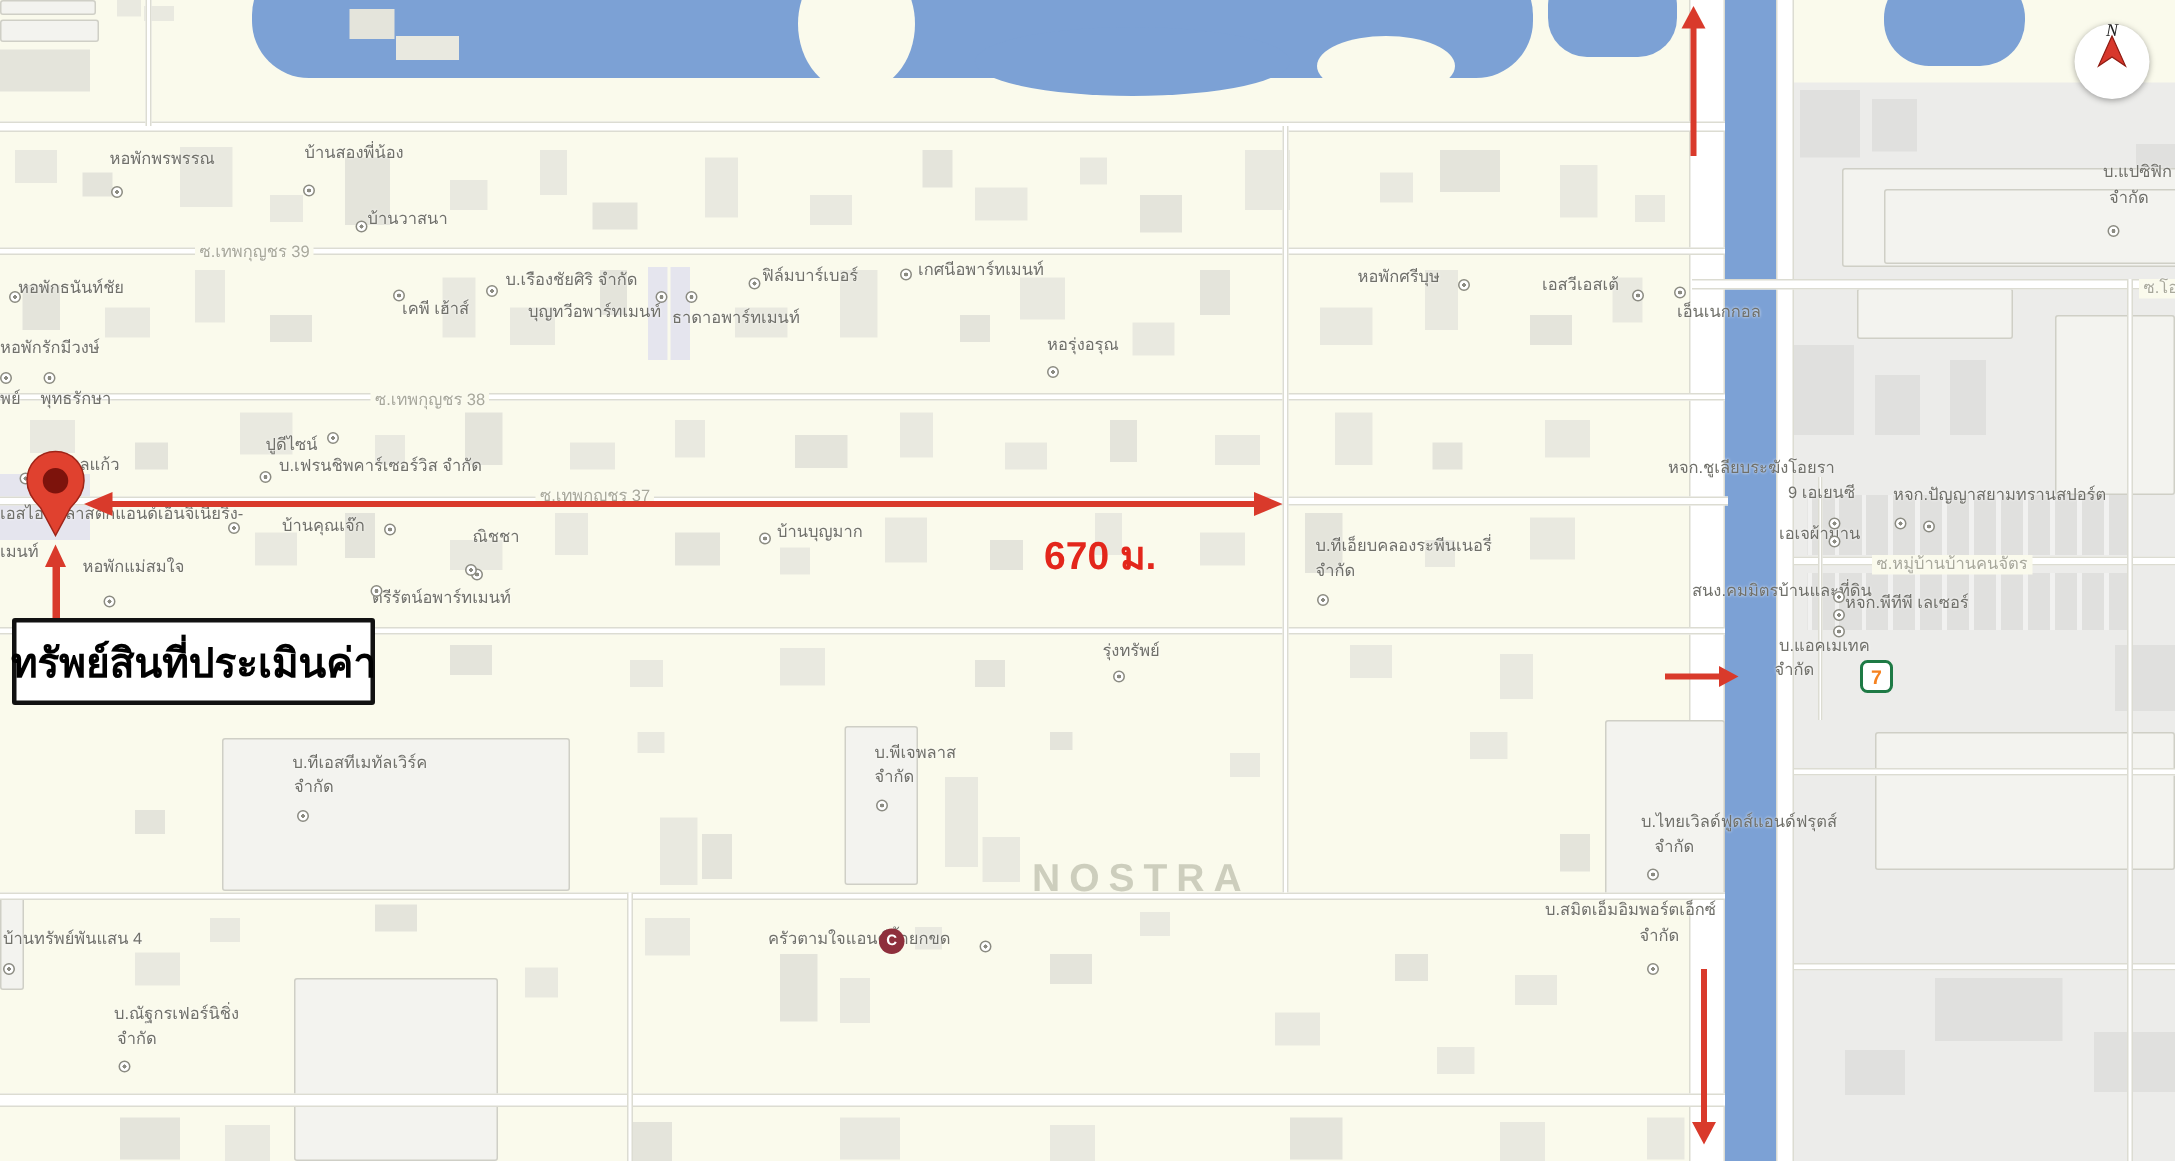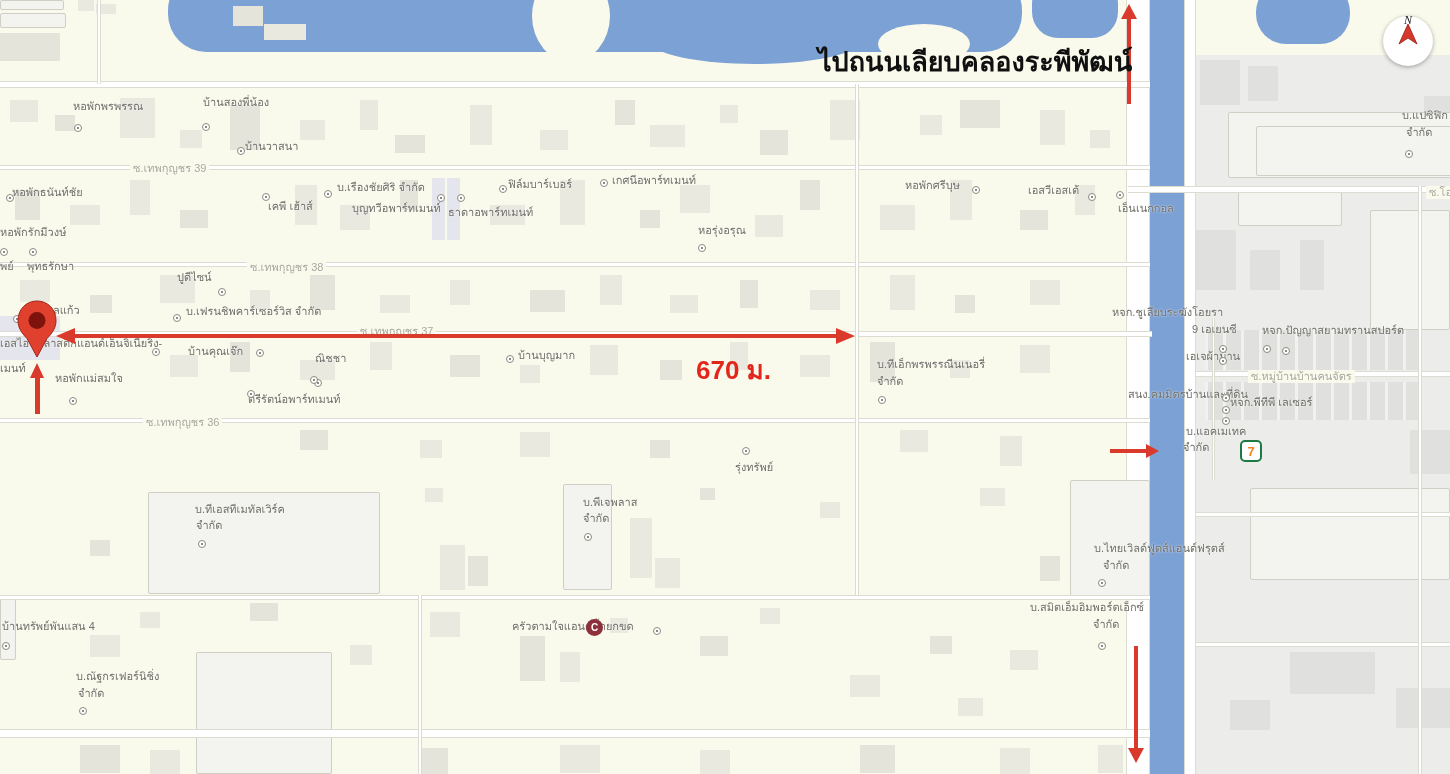--- a/index.html
+++ b/index.html
@@ -217,20 +217,21 @@
       <div class="road-h" style="left: 1196px; top: 371px; width: 254px; height: 6px;"></div>
       <div class="road-h" style="left: 1196px; top: 512px; width: 254px; height: 5px;"></div>
       <div class="road-h" style="left: 1196px; top: 642px; width: 254px; height: 5px;"></div>
       <div class="road-v" style="left: 855px; top: 84px; width: 4px; height: 511px;"></div>
       <div class="road-v" style="left: 418px; top: 595px; width: 4px; height: 179px;"></div>
       <div class="road-v" style="left: 1418px; top: 186px; width: 4px; height: 588px;"></div>
       <div class="road-v" style="left: 1212px; top: 318px; width: 3px; height: 162px;"></div>
       <div class="road-v" style="left: 97px; top: 0px; width: 4px; height: 84px;"></div>
     </div>
 
+  <span class="watermark" style="left:688px;top:570px;">NOSTRA</span>
 
   <div id="labels" style="left:0;top:0;width:0;height:0;">
       <span class="lbl" style="left: 73px; top: 100px;">หอพักพรพรรณ</span>
       <span class="lbl" style="left: 203px; top: 96px;">บ้านสองพี่น้อง</span>
       <span class="lbl" style="left: 245px; top: 140px;">บ้านวาสนา</span>
       <span class="lbl road" style="left: 130px; top: 162px;">ซ.เทพกุญชร 39</span>
       <span class="lbl" style="left: 12px; top: 186px;">หอพักธนันท์ชัย</span>
       <span class="lbl" style="left: 268px; top: 200px;">เคพี เฮ้าส์</span>
       <span class="lbl" style="left: 337px; top: 181px;">บ.เรืองชัยศิริ จำกัด</span>
       <span class="lbl" style="left: 352px; top: 202px;">บุญทวีอพาร์ทเมนท์</span>
@@ -238,42 +239,42 @@
       <span class="lbl" style="left: 508px; top: 178px;">ฟิล์มบาร์เบอร์</span>
       <span class="lbl" style="left: 612px; top: 174px;">เกศนีอพาร์ทเมนท์</span>
       <span class="lbl" style="left: 905px; top: 179px;">หอพักศรีบุษ</span>
       <span class="lbl" style="left: 1028px; top: 184px;">เอสวีเอสเต้</span>
       <span class="lbl" style="left: 1118px; top: 202px;">เอ็นเนกกอล</span>
       <span class="lbl" style="left: 0px; top: 226px;">หอพักรักมีวงษ์</span>
       <span class="lbl" style="left: 0px; top: 260px;">พย์</span>
       <span class="lbl" style="left: 27px; top: 260px;">พุทธรักษา</span>
       <span class="lbl road" style="left: 247px; top: 261px;">ซ.เทพกุญชร 38</span>
       <span class="lbl" style="left: 698px; top: 224px;">หอรุ่งอรุณ</span>
-      <span class="lbl" style="left: 177px; top: 271px;">ปูดีไซน์</span>
+      <span class="lbl" style="left: 177px; top: 291px;">ปูดีไซน์</span>
       <span class="lbl" style="left: 25px; top: 304px;">บ้านพูลแก้ว</span>
       <span class="lbl" style="left: 186px; top: 305px;">บ.เฟรนชิพคาร์เซอร์วิส จำกัด</span>
       <span class="lbl" style="left: 1112px; top: 306px;">หจก.ชูเลียบระฆังโอยรา</span>
       <span class="lbl road" style="left: 357px; top: 325px;">ซ.เทพกุญชร 37</span>
       <span class="lbl" style="left: 0px; top: 337px;">เอสไอบีพลาสติกแอนด์เอ็นจิเนียริ่ง-</span>
       <span class="lbl" style="left: 188px; top: 345px;">บ้านคุณเจ๊ก</span>
       <span class="lbl" style="left: 315px; top: 352px;">ณิชชา</span>
       <span class="lbl" style="left: 518px; top: 349px;">บ้านบุญมาก</span>
       <span class="lbl" style="left: 1192px; top: 323px;">9 เอเยนซี</span>
       <span class="lbl" style="left: 1262px; top: 324px;">หจก.ปัญญาสยามทรานสปอร์ต</span>
       <span class="lbl" style="left: 1186px; top: 350px; text-align: center;">เอเจผ้าม่าน</span>
       <span class="lbl" style="left: 0px; top: 362px;">เมนท์</span>
       <span class="lbl" style="left: 55px; top: 372px;">หอพักแม่สมใจ</span>
       <span class="lbl" style="left: 248px; top: 393px;">ตรีรัตน์อพาร์ทเมนท์</span>
-      <span class="lbl" style="left: 877px; top: 358px;">บ.ทีเอ็กพรพรรณีนเนอรี่</span>
+      <span class="lbl" style="left: 877px; top: 358px;">บ.ทีเอ็ยบคลองระพีนเนอรี่</span>
       <span class="lbl" style="left: 877px; top: 375px;">จำกัด</span>
       <span class="lbl" style="left: 1128px; top: 388px;">สนง.คมมิตรบ้านและที่ดิน</span>
       <span class="lbl road" style="left: 1248px; top: 370px;">ซ.หมู่บ้านบ้านคนจัตร</span>
       <span class="lbl" style="left: 1230px; top: 396px;">หจก.พีทีพี เลเซอร์</span>
       <span class="lbl road" style="left: 143px; top: 416px;">ซ.เทพกุญชร 36</span>
-      <span class="lbl" style="left: 735px; top: 428px; margin-top: 33px;">รุ่งทรัพย์</span>
+      <span class="lbl" style="left: 735px; top: 428px;">รุ่งทรัพย์</span>
       <span class="lbl" style="left: 1186px; top: 425px;">บ.แอคเมเทค</span>
       <span class="lbl" style="left: 1183px; top: 441px;">จำกัด</span>
       <span class="lbl" style="left: 195px; top: 503px;">บ.ทีเอสทีเมทัลเวิร์ค</span>
       <span class="lbl" style="left: 196px; top: 519px;">จำกัด</span>
       <span class="lbl" style="left: 583px; top: 496px;">บ.พีเจพลาส</span>
       <span class="lbl" style="left: 583px; top: 512px;">จำกัด</span>
       <span class="lbl" style="left: 512px; top: 620px;">ครัวตามใจแอนด์น้ำยกขด</span>
       <span class="lbl" style="left: 1094px; top: 542px;">บ.ไทยเวิลด์ฟูดส์แอนด์ฟรุตส์</span>
       <span class="lbl" style="left: 1103px; top: 559px;">จำกัด</span>
       <span class="lbl" style="left: 1030px; top: 601px;">บ.สมิตเอ็มอิมพอร์ตเอ็กซ์</span>
@@ -329,34 +330,36 @@
       <div class="dot" style="left: 1405px; top: 150px;"></div>
     </div>
 
   <div class="red-shaft" style="left:74px;top:334px;width:762px;height:4px;"></div>
   <div class="tri" style="left:56px;top:328px;border-top:8px solid transparent;border-bottom:8px solid transparent;border-right:19px solid #D93A2B;"></div>
   <div class="tri" style="left:836px;top:328px;border-top:8px solid transparent;border-bottom:8px solid transparent;border-left:19px solid #D93A2B;"></div>
   <span class="dist" style="left:696px;top:349px;">670 ม.</span>
 
   <div class="red-shaft" style="left:1127px;top:18px;width:4px;height:86px;"></div>
   <div class="tri" style="left:1121px;top:4px;border-left:8px solid transparent;border-right:8px solid transparent;border-bottom:15px solid #D93A2B;"></div>
-  <span class="ann-text" style="left:818px;top:40px;font-size:27px;">ไปถนนเลียบคลองระพีพัฒน์</span>
 
   <div class="red-shaft" style="left:1110px;top:449px;width:36px;height:4px;"></div>
   <div class="tri" style="left:1146px;top:444px;border-top:7px solid transparent;border-bottom:7px solid transparent;border-left:13px solid #D93A2B;"></div>
 
   <div class="red-shaft" style="left:1134px;top:646px;width:4px;height:102px;"></div>
   <div class="tri" style="left:1128px;top:748px;border-left:8px solid transparent;border-right:8px solid transparent;border-top:15px solid #D93A2B;"></div>
 
   <svg style="left:16px;top:300px;" width="42" height="58" viewBox="0 0 42 58">
     <path d="M21,1 C10,1 2,9.5 2,20.5 C2,28 6,33.5 11,38.5 L21,57 L31,38.5 C36,33.5 40,28 40,20.5 C40,9.5 32,1 21,1 Z" fill="#E0412F" stroke="#9E2418" stroke-width="1"></path>
     <circle cx="21" cy="20.5" r="8.5" fill="#7D130C"></circle>
   </svg>
   <div class="pin-arrow-shaft"></div>
   <div class="tri" style="left:30px;top:363px;border-left:7.5px solid transparent;border-right:7.5px solid transparent;border-bottom:15px solid #D93A2B;"></div>
+  <div class="prop-box">
+    <span>ทรัพย์สินที่ประเมินค่า</span>
+  </div>
 
   <div class="seven">
     <span>7</span>
   </div>
 
   <div class="shoplogo">
     <span>C</span>
   </div>
 
 

